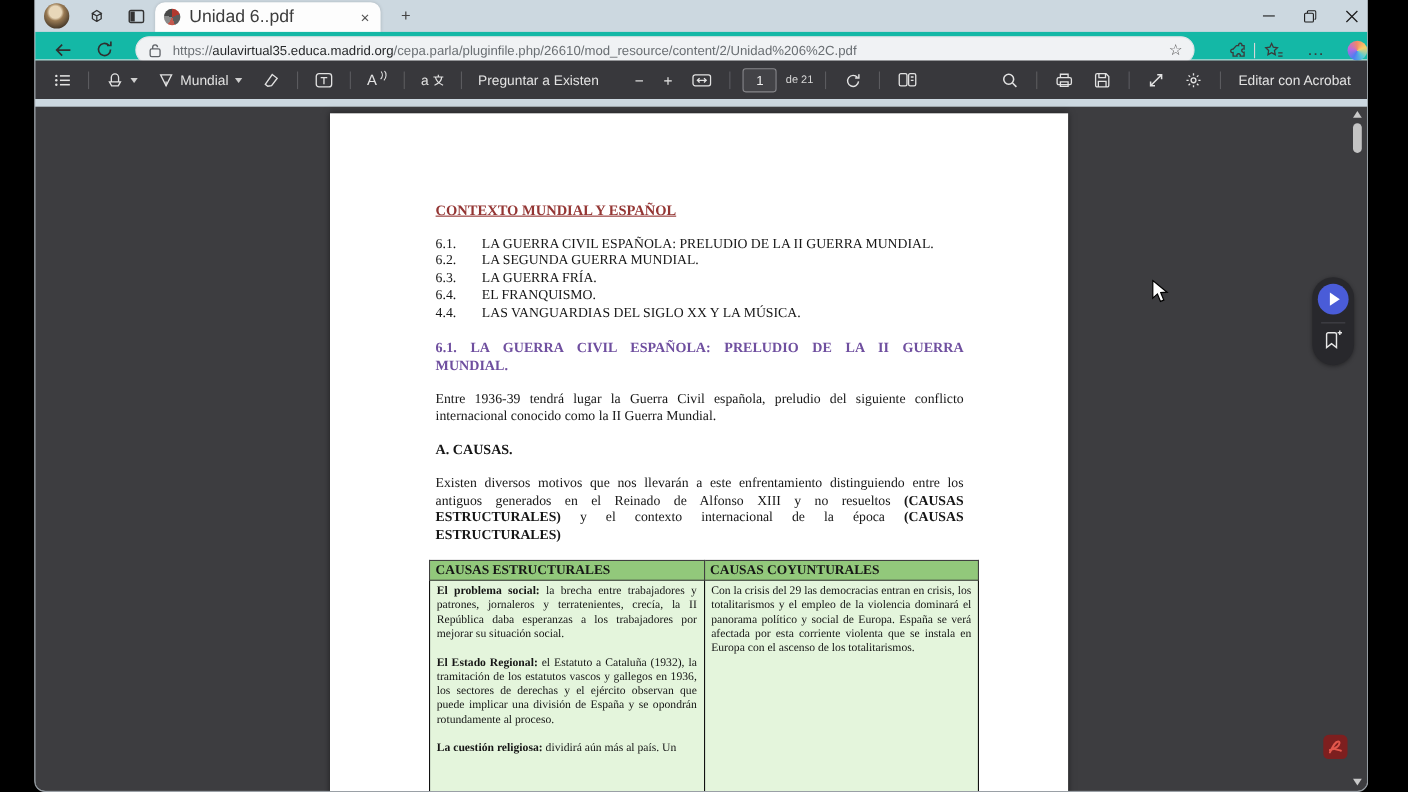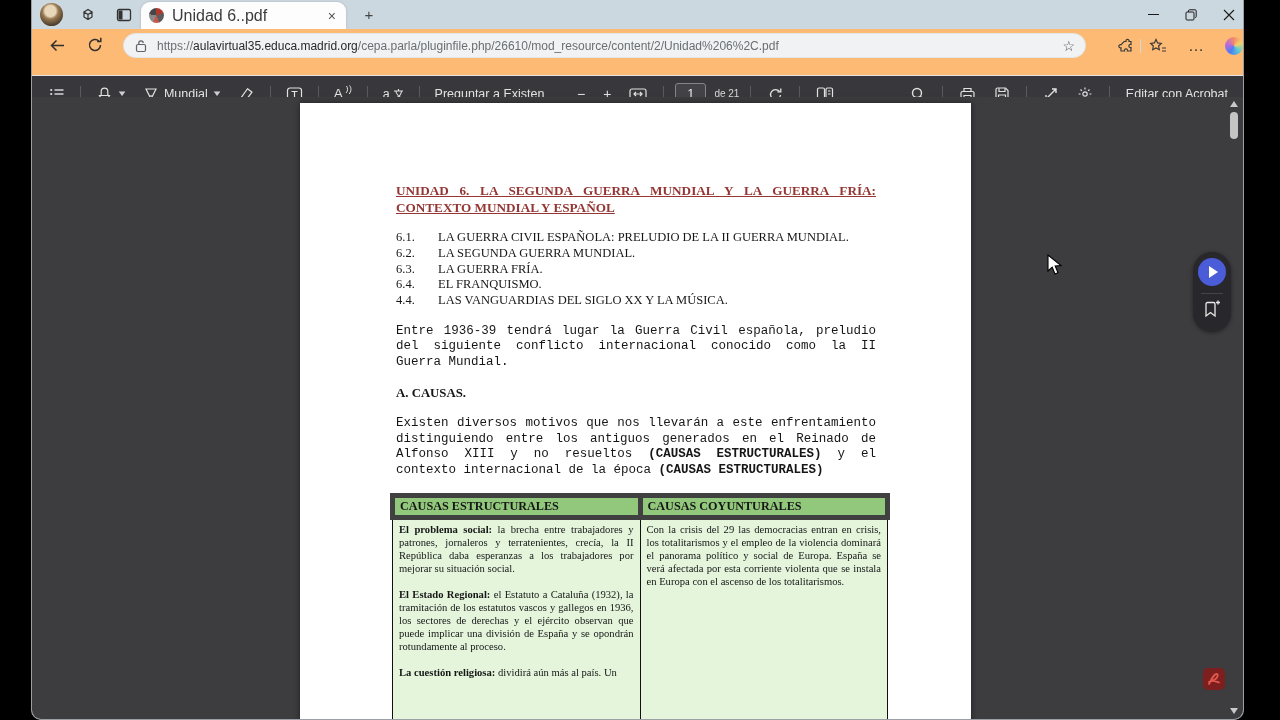--- a/index.html
+++ b/index.html
@@ -20,21 +20,21 @@
   .favicon { width:15px; height:15px; border-radius:50%; flex:0 0 auto;
              background:conic-gradient(#b0392f 0 70deg, #5c5c5c 70deg 160deg, #c4584d 160deg 210deg, #8a8a8a 210deg 280deg, #474747 280deg 360deg); }
   .tab-title { flex:1; font-size:16px; color:#3c3c3c; margin-left:8px; white-space:nowrap; overflow:hidden; }
   .tab-close { font-size:14px; color:#555; padding:0 2px; cursor:default; }
   .newtab { position:absolute; left:327px; top:5px; width:20px; height:20px; text-align:center;
             font-size:15px; color:#444; line-height:19px; }
   .winctl { position:absolute; top:0; height:29px; width:38px; display:flex; align-items:center; justify-content:center; color:#1b1b1b; font-size:13px; }
   .wc-min { left:1102px; } .wc-max { left:1140px; } .wc-close { left:1178px; }
 
   
-  .urlbar { position:relative; height:47px; background:#fdba74; border-bottom:1px solid #e4e4e4;padding-left:40px; }
+  .urlbar { position:relative; height:26px; background:#14b8a6; border-bottom:1px solid #e4e4e4;padding-left:40px; }
   .nav-ic { position:absolute; top:7px; width:19px; height:19px; color:#2f2f2f; }
   .url-pill { position:absolute; left:91px; top:4px; width:963px; height:25px; border-radius:13px;
               background:#f0f2f4; border:1px solid #e3e5e8; display:flex; align-items:center; padding:0 10px; }
   .url-text { font-size:12px; white-space:nowrap; overflow:hidden; }
   .url-scheme,.url-path { color:#6a6f73; } .url-domain { color:#27292b; }
   .pill-star { margin-left:auto; color:#4a4a4a; font-size:14px; }
   .right-ic { position:absolute; top:7px; width:20px; height:20px; color:#3a3a3a; display:flex; align-items:center; justify-content:center; }
   .copilot-dot { width:18px; height:18px; border-radius:50%;
                  background:conic-gradient(from 210deg,#4f7df2,#b76ae0,#f2876a,#f7d068,#58c9d8,#4f7df2); }
   .vdiv { position:absolute; top:10px; width:1px; height:14px; background:#d7d7d7; }
@@ -65,26 +65,26 @@
   .doc-title .l2 { display:block; text-decoration:underline; }
 
   .toc { margin-top:14px; font-size:12.5px; line-height:15.8px; }
   .toc-item { display:flex; }
   .toc-num { flex:0 0 42px; }
   .toc-text { flex:1; }
 
   .sec-head { margin-top:16px; color:#6f4f9f; font-weight:bold; font-size:12.8px; line-height:16px; }
   .sec-head .l1 { display:block; text-align:justify; text-align-last:justify; }
 
-  .para { margin-top:15px; font-size:12.5px; line-height:15.5px; text-align:justify;font-family:Liberation Mono, monospace; }
+  .para { margin-top:15px; font-size:12.5px; line-height:15.5px; text-align:justify; }
   .subhead { margin-top:16px; font-weight:bold; font-size:12.8px; }
   .b { font-weight:bold; }
 
   table.causes { margin-top:15px; margin-left:-6px; width:500px; border-collapse:collapse; table-layout:fixed; }
-  table.causes th { background:#92c87b; border:5px solid #404040; font-size:12.2px; font-weight:bold;
+  table.causes th { background:#92c87b; border:1px solid #404040; font-size:12.2px; font-weight:bold;
                     text-align:left; padding:1px 5px; font-family:"Liberation Serif",serif; }
   table.causes td { background:#e4f5dc; border:1px solid #111; vertical-align:top;
                     font-size:10.6px; line-height:13px; text-align:justify; padding:3px 6px; height:300px; }
   td .cellp { margin-bottom:13px; }
 
   
   .sbar { position:absolute; right:2px; top:0; bottom:0; width:14px; }
   .sb-up { position:absolute; top:4px; left:3px; width:0; height:0;
            border-left:4px solid transparent; border-right:4px solid transparent; border-bottom:6px solid #c9c9c9; }
   .sb-thumb { position:absolute; top:15px; left:3px; width:8px; height:27px; border-radius:4px; background:#c4c4c4; }
@@ -312,21 +312,20 @@
       <div class="pbtn">
         <span>Editar con Acrobat</span>
       </div>
     </div>
   </div>
 
   <div class="viewer">
     <div class="page">
 
       <div class="doc-title">
-        <span class="l1">UNIDAD 6. LA SEGUNDA GUERRA MUNDIAL Y LA GUERRA FRÍA:</span>
         <span class="l2">CONTEXTO MUNDIAL Y ESPAÑOL</span>
       </div>
 
       <div class="toc">
         <div class="toc-item">
           <span class="toc-num">6.1.</span>
             <span class="toc-text">LA GUERRA CIVIL ESPAÑOLA: PRELUDIO DE LA II GUERRA MUNDIAL.</span>
         </div>
         <div class="toc-item">
           <span class="toc-num">6.2.</span>
@@ -339,20 +338,24 @@
         <div class="toc-item">
           <span class="toc-num">6.4.</span>
             <span class="toc-text">EL FRANQUISMO.</span>
         </div>
         <div class="toc-item">
           <span class="toc-num">4.4.</span>
             <span class="toc-text">LAS VANGUARDIAS DEL SIGLO XX Y LA MÚSICA.</span>
         </div>
       </div>
 
+      <div class="sec-head">
+        <span class="l1">6.1. LA GUERRA CIVIL ESPAÑOLA: PRELUDIO DE LA II GUERRA</span>
+        <span class="l2">MUNDIAL.</span>
+      </div>
 
       <p class="para">Entre 1936-39 tendrá lugar la Guerra Civil española, preludio del siguiente conflicto internacional conocido como la II Guerra Mundial.</p>
 
       <div class="subhead">A. CAUSAS.</div>
 
       <p class="para"><span>Existen diversos motivos que nos llevarán a este enfrentamiento distinguiendo entre los antiguos generados en el Reinado de Alfonso XIII y no resueltos </span><span class="b">(CAUSAS ESTRUCTURALES)</span><span> y el contexto internacional de la época </span><span class="b">(CAUSAS ESTRUCTURALES)</span></p>
 
       <table class="causes">
         <tbody>
             <tr>

